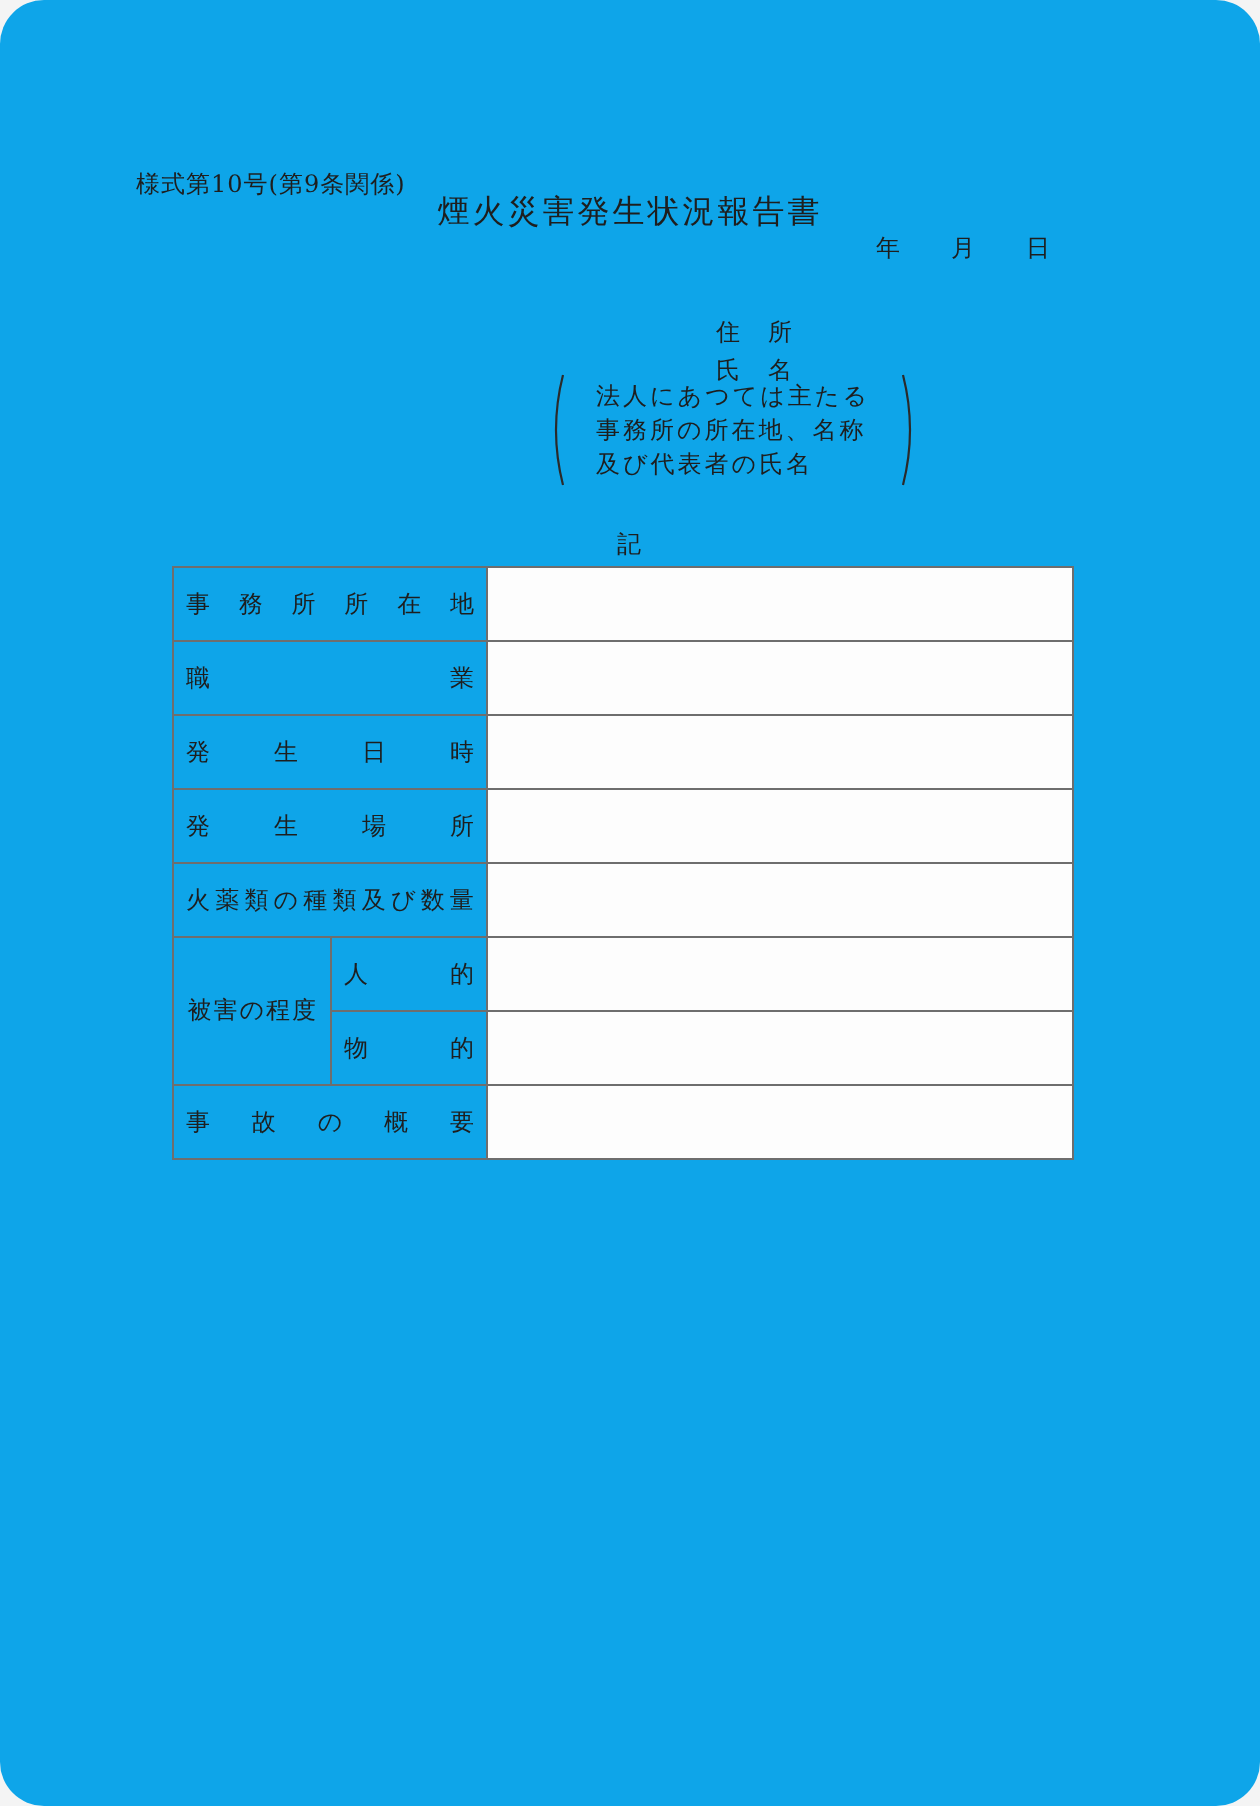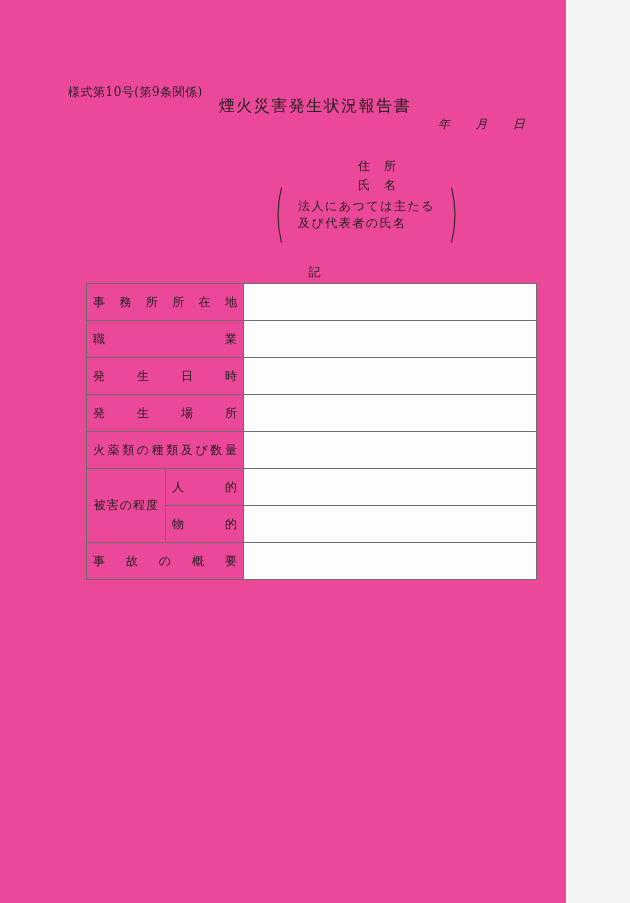--- a/index.html
+++ b/index.html
@@ -1,34 +1,35 @@
 <!DOCTYPE html>
 <html><head>
 <meta charset="utf-8">
 <style>
   * { margin: 0; padding: 0; box-sizing: border-box; }
   html, body { background: #f4f4f4; }
   .page {
     position: relative;
-    width: 566px;
+    width: 630px;
     height: 903px;
-    background: #ec4899;
+    background: #0ea5e9;
     font-family: "DejaVu Serif", "Liberation Serif", serif;
     color: #1e1e1e;
     font-size: 12px;
     overflow: hidden;
+    border-radius: 22px;
   }
   .abs { position: absolute; white-space: nowrap; }
 
   .form-number { left: 68px; top: 84px; letter-spacing: 0.5px; }
   .doc-title {
     left: 0; top: 96px; width: 630px;
     text-align: center; font-size: 16px; letter-spacing: 1.5px; white-space: nowrap;
   }
-  .date-line { left: 438px; top: 116px; letter-spacing: 0.5px; font-style: italic; }
+  .date-line { left: 438px; top: 116px; letter-spacing: 0.5px; }
   .addressee { left: 100px; top: 138px; letter-spacing: 1px; }
   .address-label { left: 358px; top: 158px; letter-spacing: 1px; }
   .name-label { left: 358px; top: 177px; letter-spacing: 1px; }
 
   .corporate-note {
     position: absolute; left: 273px; top: 186px;
     display: flex; align-items: center; gap: 15px;
   }
   .note-lines { font-size: 12px; line-height: 17px; letter-spacing: 1.5px; white-space: nowrap; }
   .paren { display: block; flex: 0 0 auto; }
@@ -67,20 +68,21 @@
 
   <div class="abs address-label">住　所</div>
   <div class="abs name-label">氏　名</div>
 
   <div class="corporate-note">
     <svg class="paren" width="10" height="58" viewBox="0 0 10 58">
       <path d="M8.5,1.5 Q1.5,29 8.5,56.5" fill="none" stroke="#2a2a2a" stroke-width="1.1"></path>
     </svg>
     <div class="note-lines">
       <div>法人にあつては主たる</div>
+      <div>事務所の所在地、名称</div>
       <div>及び代表者の氏名</div>
     </div>
     <svg class="paren" width="10" height="58" viewBox="0 0 10 58">
       <path d="M1.5,1.5 Q8.5,29 1.5,56.5" fill="none" stroke="#2a2a2a" stroke-width="1.1"></path>
     </svg>
   </div>
 
 
   <div class="abs record-marker">記</div>
 

